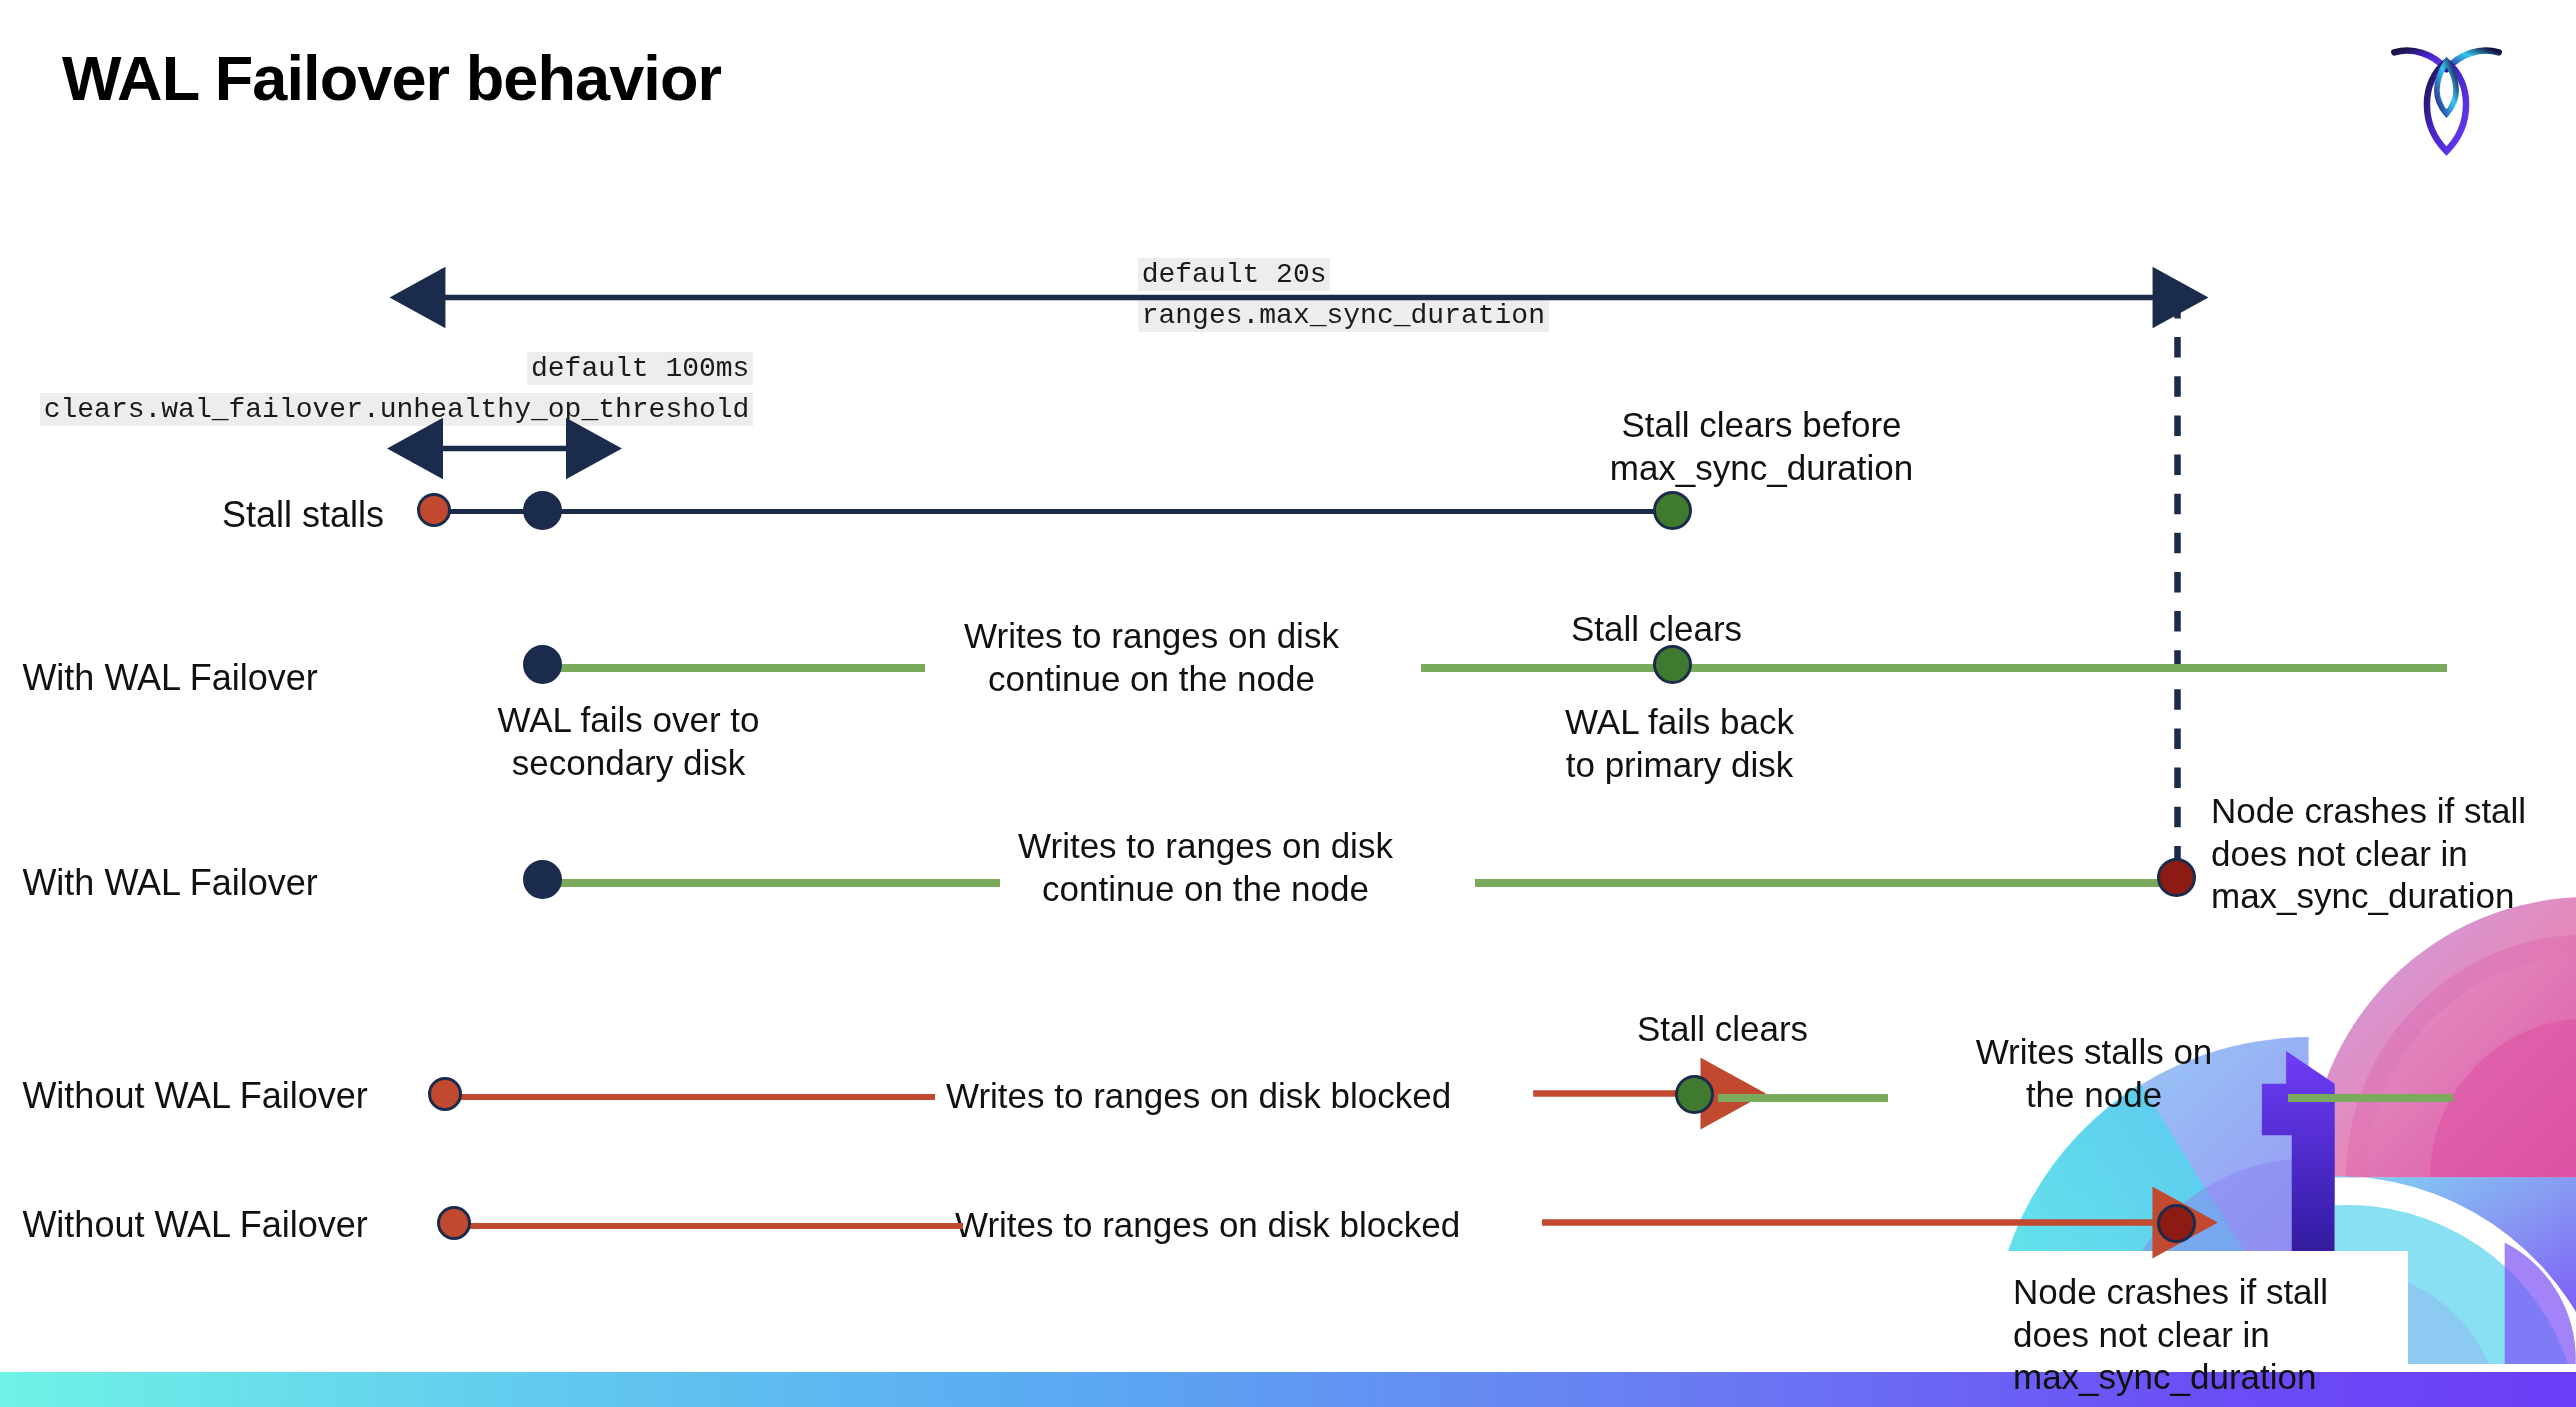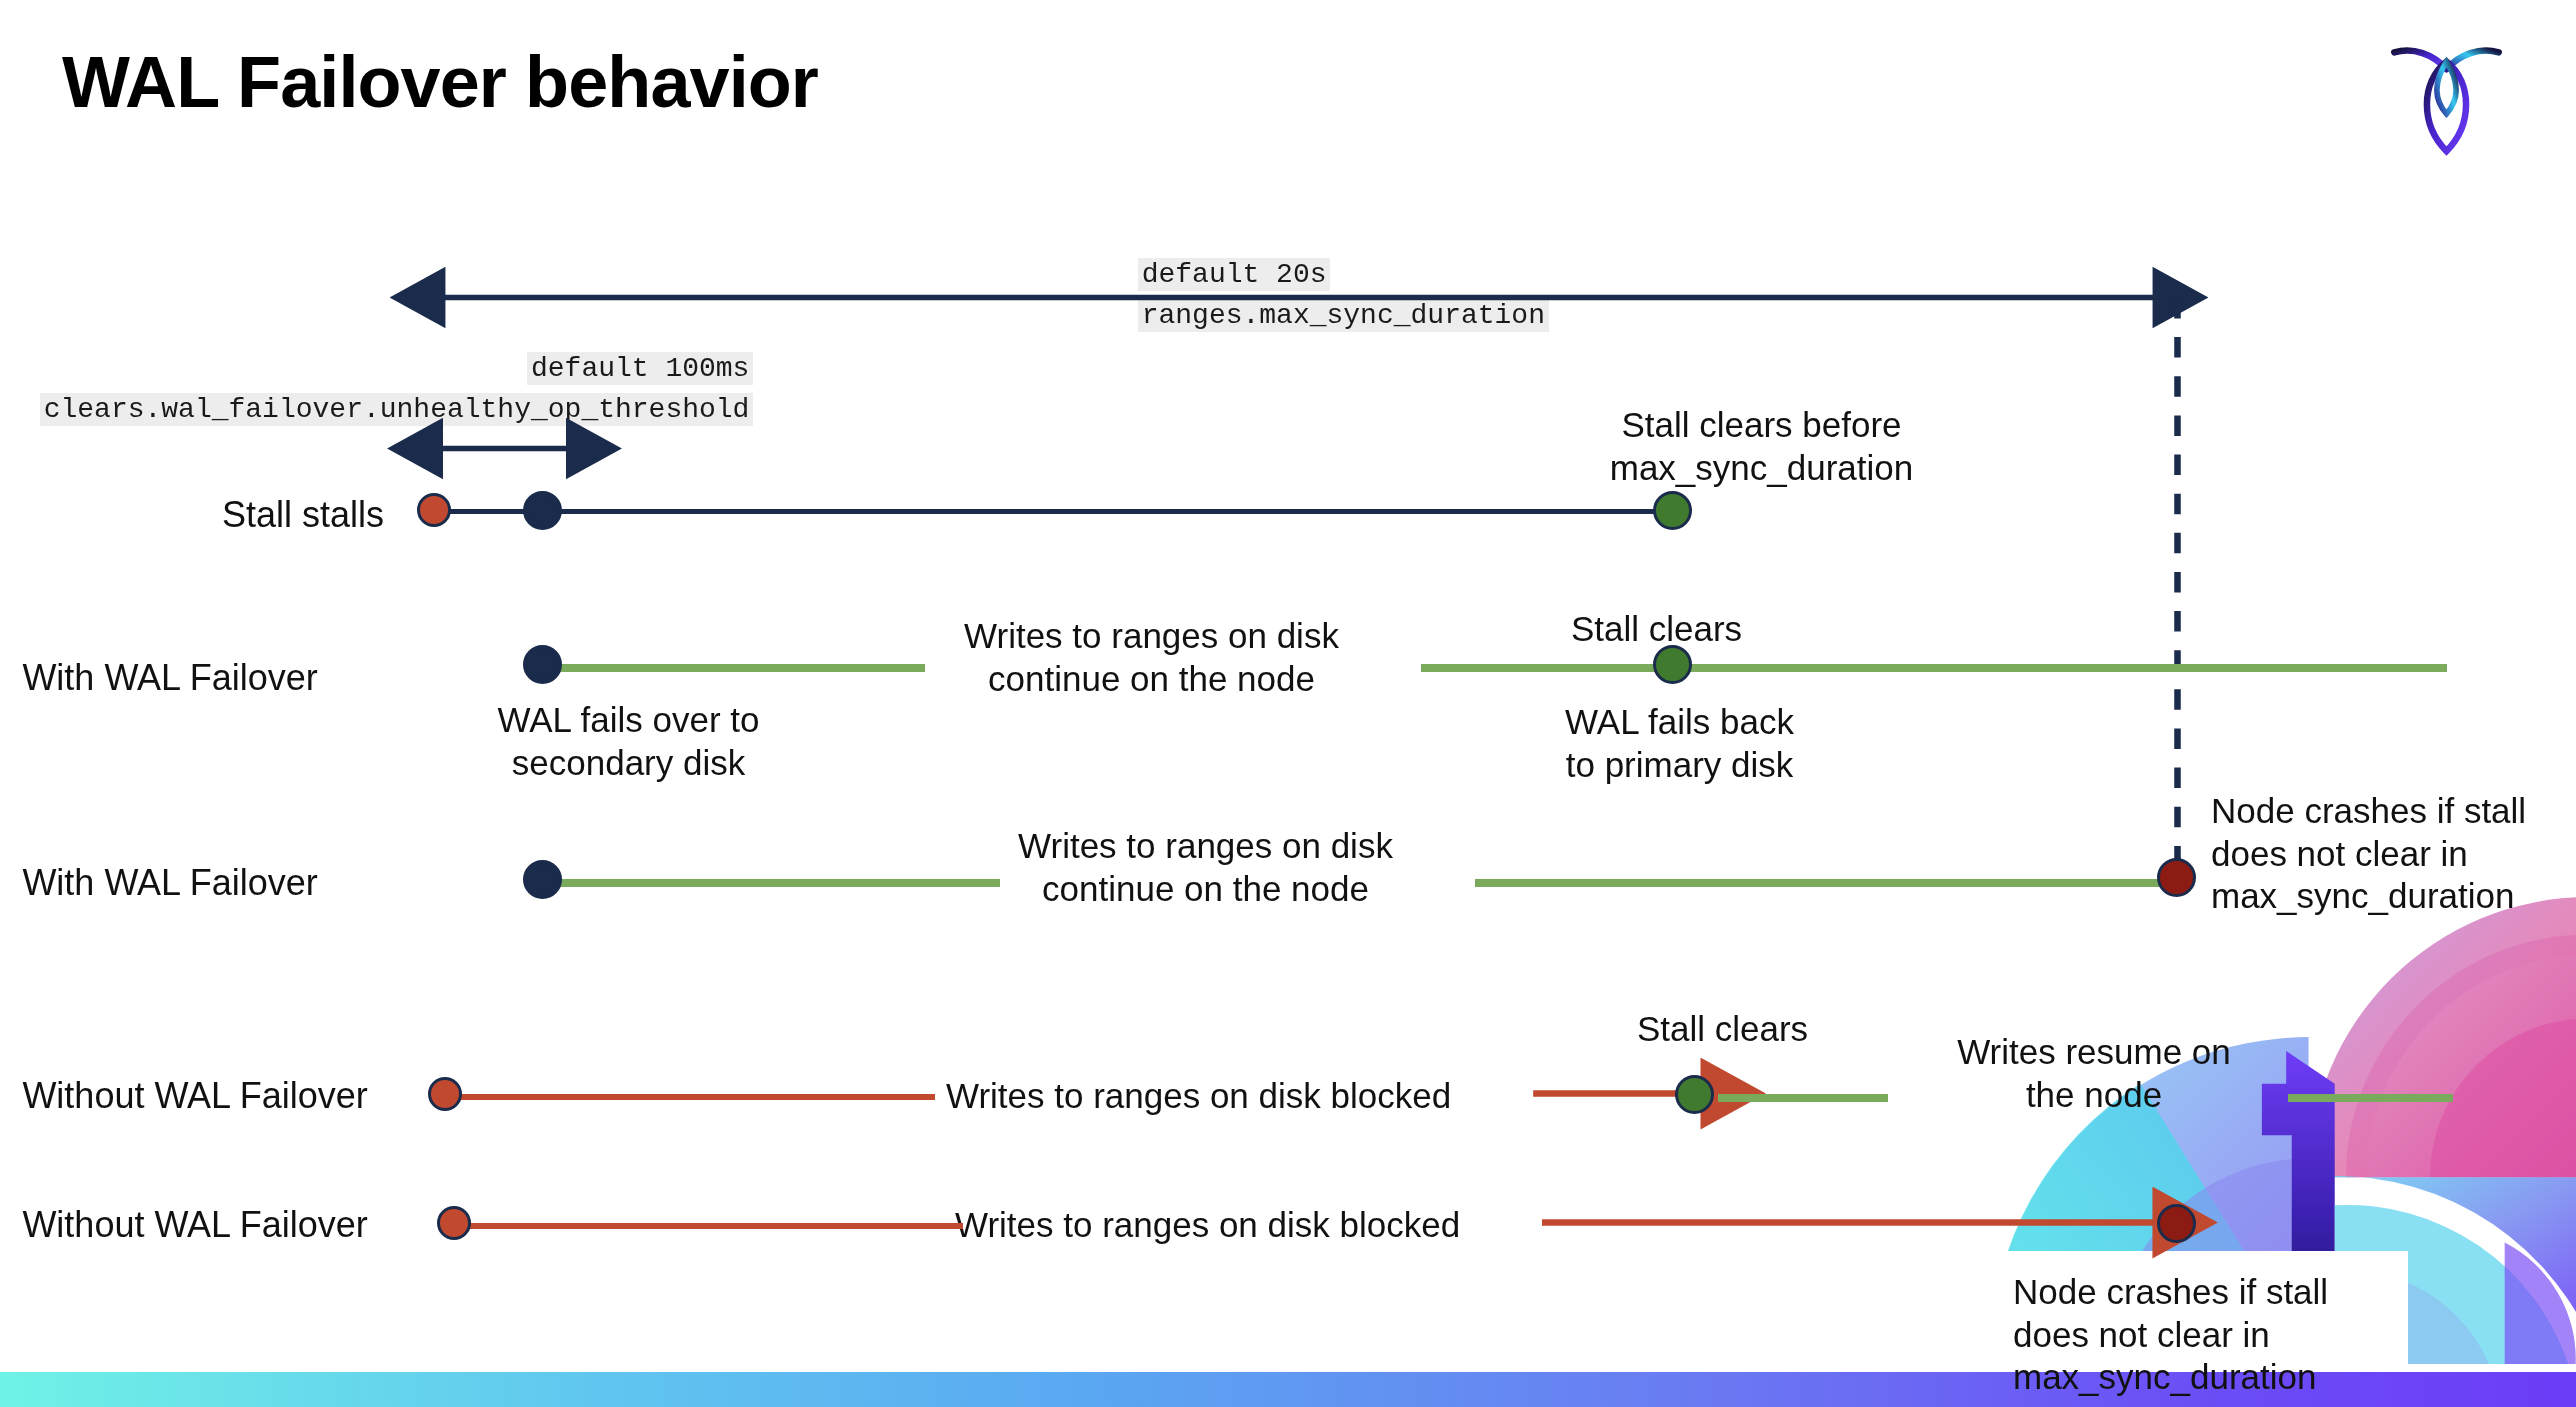--- a/index.html
+++ b/index.html
@@ -22,21 +22,21 @@
     height: 1408px;
     overflow: hidden;
     background: #ffffff;
   }
 
   
   #slide-title {
     position: absolute;
     left: 62px;
     top: 45px;
-    font-size: 72px;
+    font-size: 63px;
     font-weight: bold;
     letter-spacing: -0.9px;
     line-height: 1.05;
     color: #000000;
     white-space: nowrap;
   }
 
   
   #brand-logo {
     position: absolute;
@@ -281,21 +281,21 @@
 
   <div class="hline seg-green" style="left:542px; top:879px; width:458px;"></div>
   <div class="hline seg-green" style="left:1475px; top:879px; width:703px;"></div>
   <div class="dot dot-navy" style="left:523px; top:860px; width:39px; height:39px;"></div>
   <div class="dot dot-dred" style="left:2157px; top:858px; width:39px; height:39px;"></div>
 
   <div class="rowlabel" style="left:22.4px; top:1074px;">Without WAL Failover</div>
 
   <div class="note center" style="left:1630px; top:1008px; width:185px;">Stall clears</div>
   <div class="note left" style="left:946px; top:1075px; width:580px;">Writes to ranges on disk  blocked</div>
-  <div class="note center" style="left:1940px; top:1031px; width:308px;">Writes resume on
+  <div class="note center" style="left:1940px; top:1031px; width:308px;">Writes stalls on
 the node</div>
 
   <div class="hline seg-red" style="left:449px; top:1094px; width:486px;"></div>
   <svg style="position:absolute; left:1533px; top:1073px;" width="206" height="43" viewBox="0 0 220 46">
     <defs>
       <marker id="arrRed" markerWidth="11" markerHeight="11" refX="2" refY="5.5" orient="auto">
         <path d="M1,0 L1,11 L11,5.5 Z" fill="#c0492f"></path>
       </marker>
     </defs>
     <line x1="0" y1="22" x2="186" y2="22" stroke="#c0492f" stroke-width="7" marker-end="url(#arrRed)"></line>

